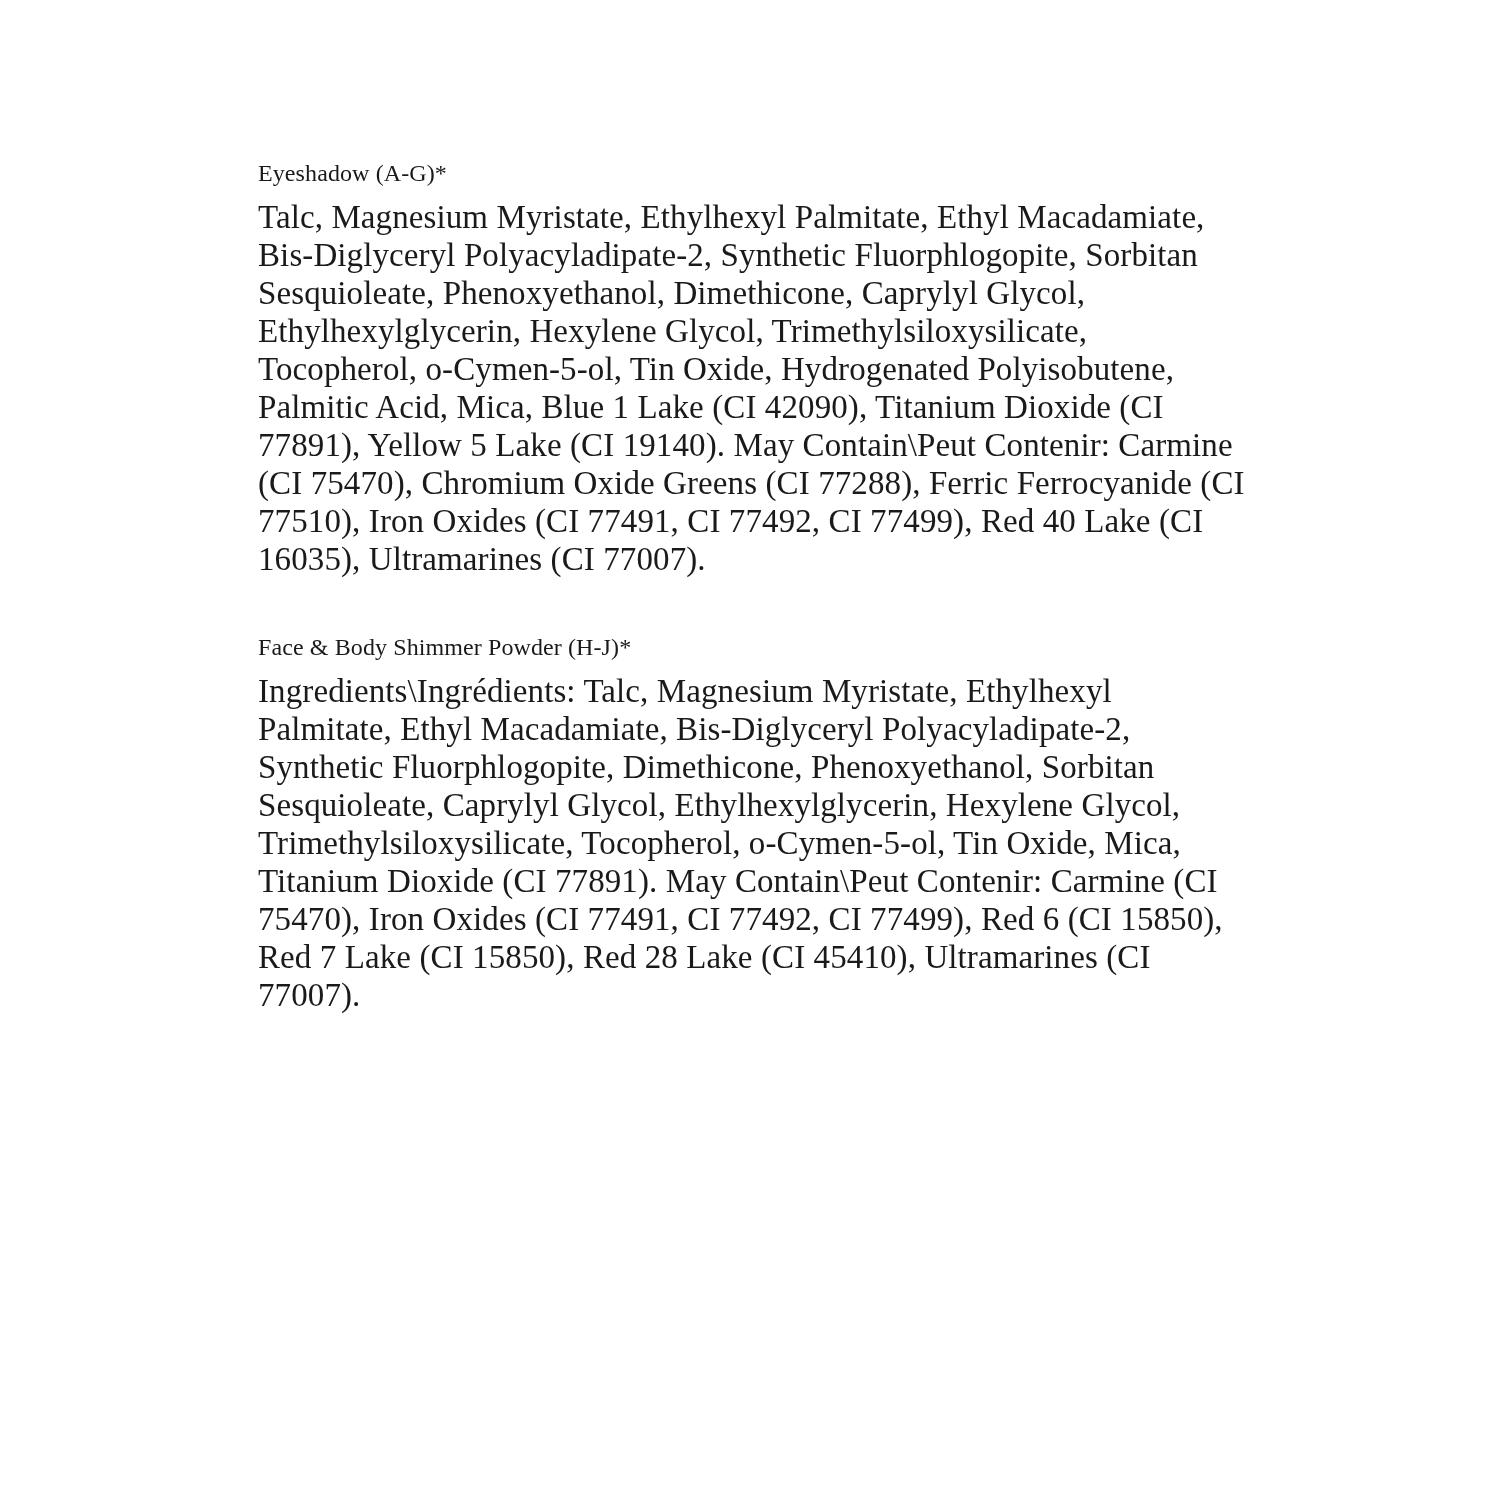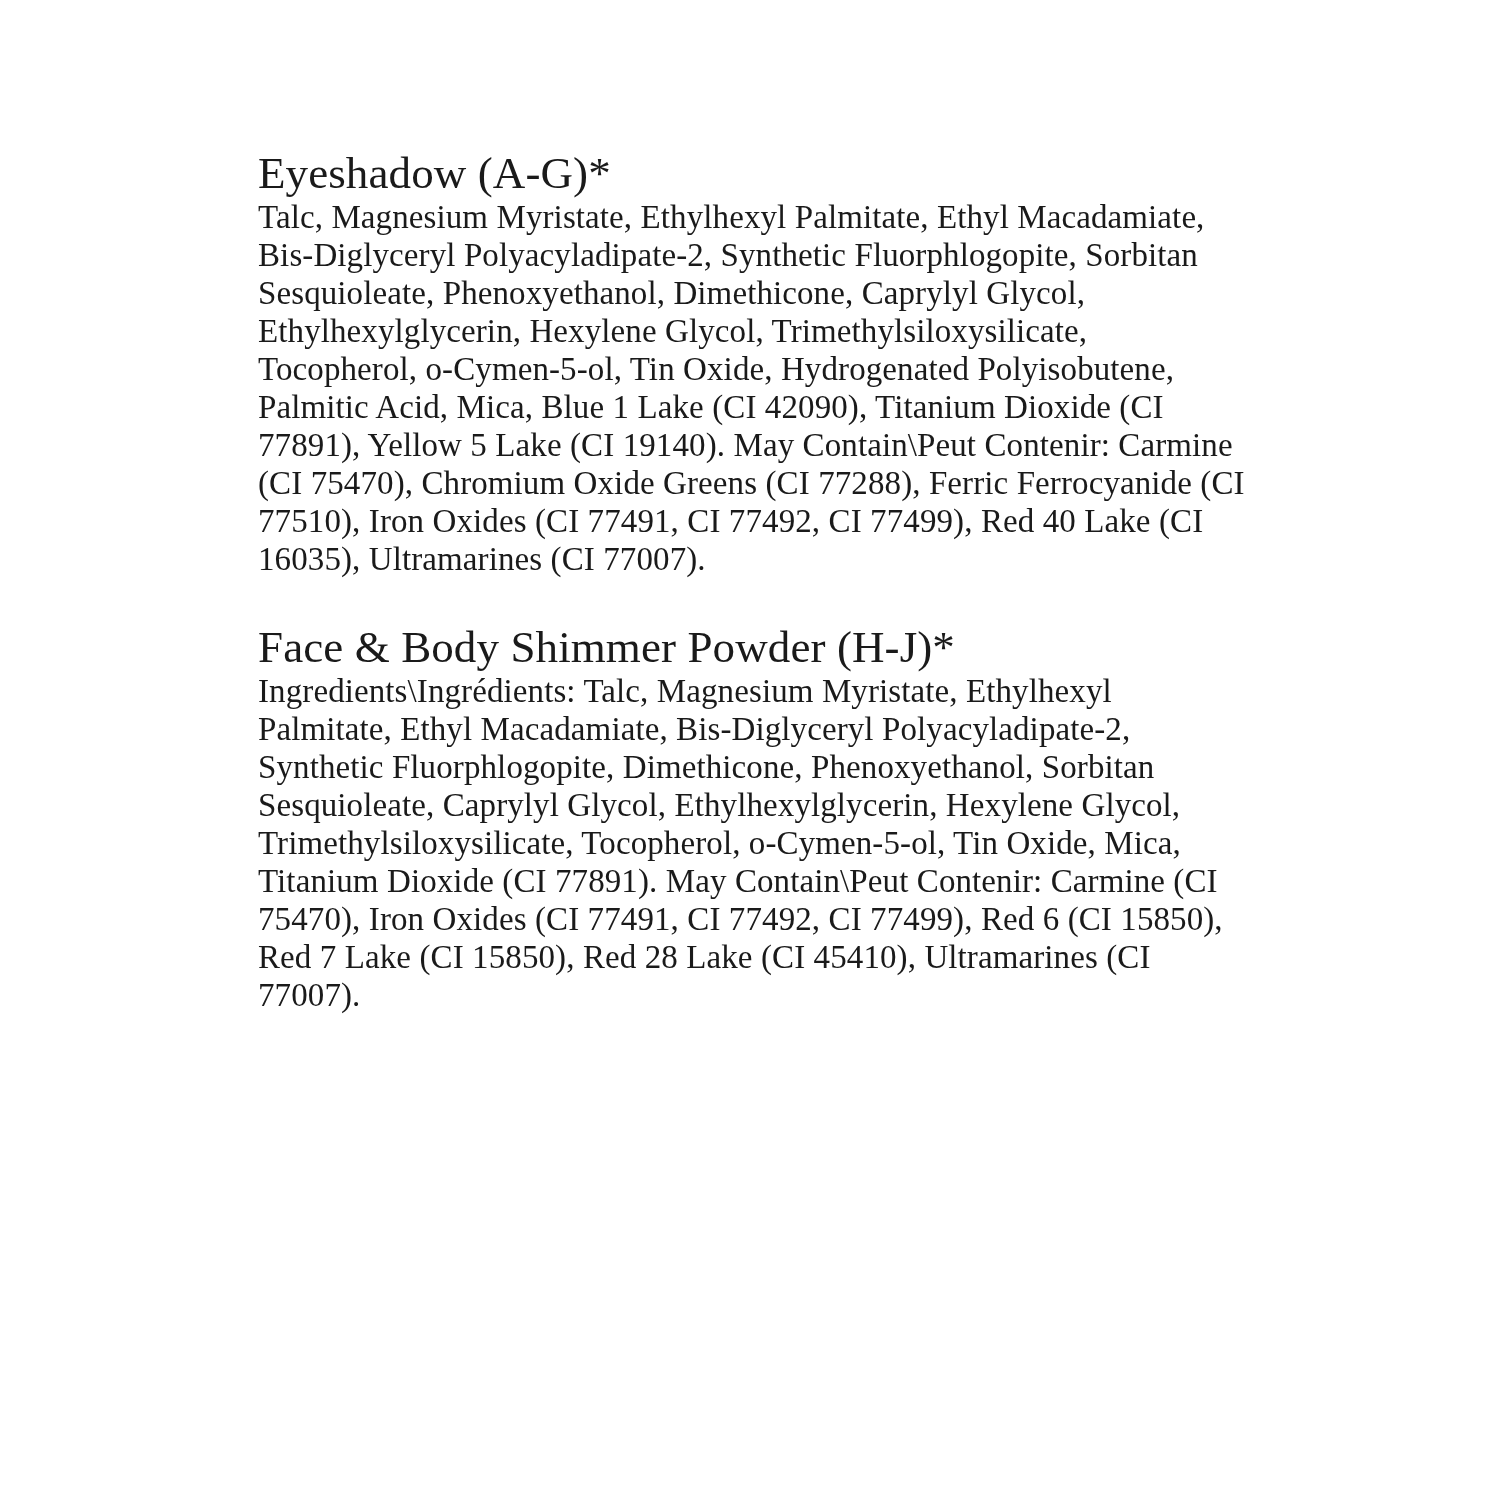--- a/index.html
+++ b/index.html
@@ -21,21 +21,21 @@
     padding: 148px 250px 0 258px;
     background: #ffffff;
   }
   .section {
     margin: 0 0 44px 0;
   }
   .section:last-child {
     margin-bottom: 16px;
   }
   .section-title {
-    font-size: 45px;
+    font-size: 24px;
     line-height: 50px;
     margin: 0;
     font-weight: normal;
     letter-spacing: 0.1px;
   }
   .section-body {
     font-size: 33px;
     line-height: 38px;
     margin: 0;
     text-align: left;

